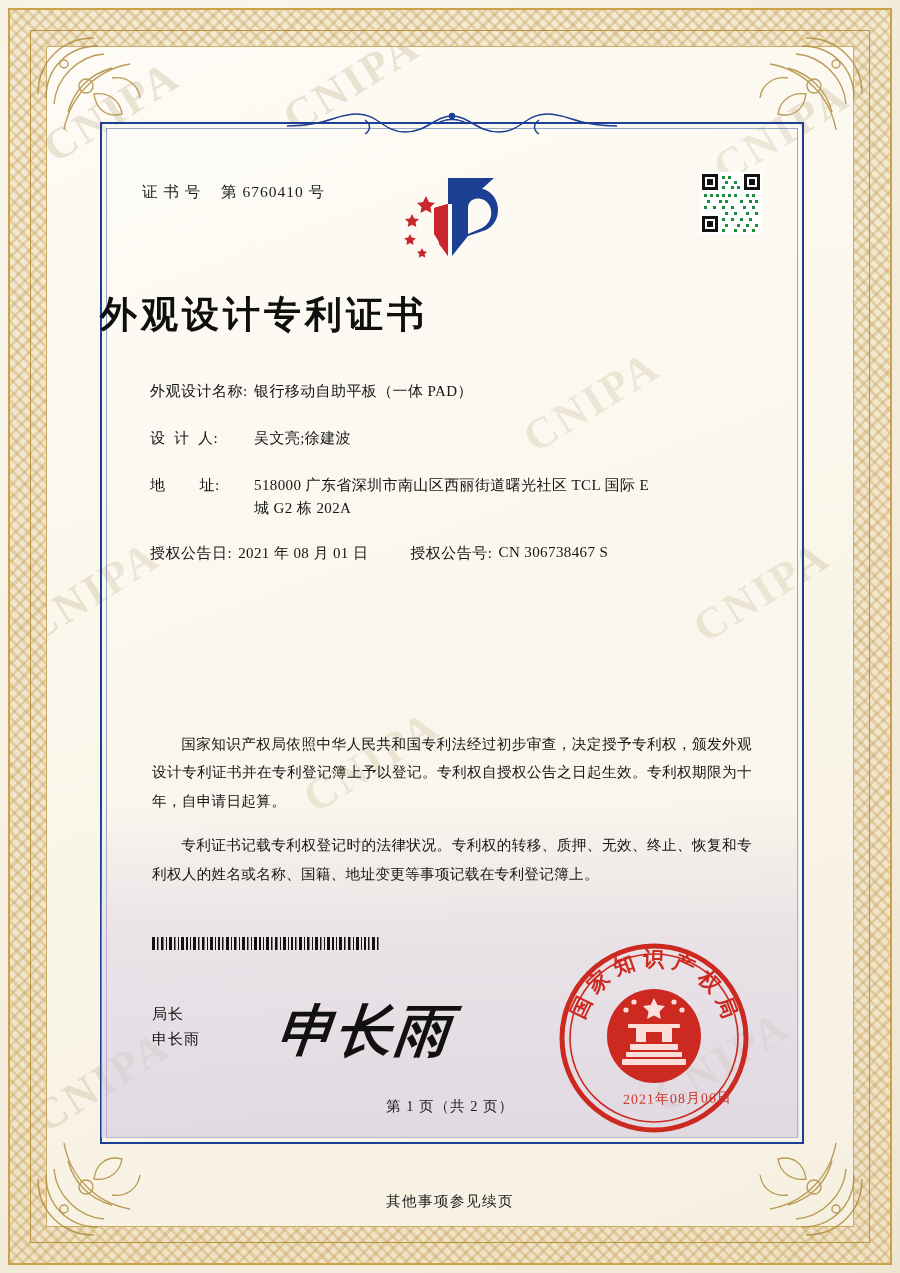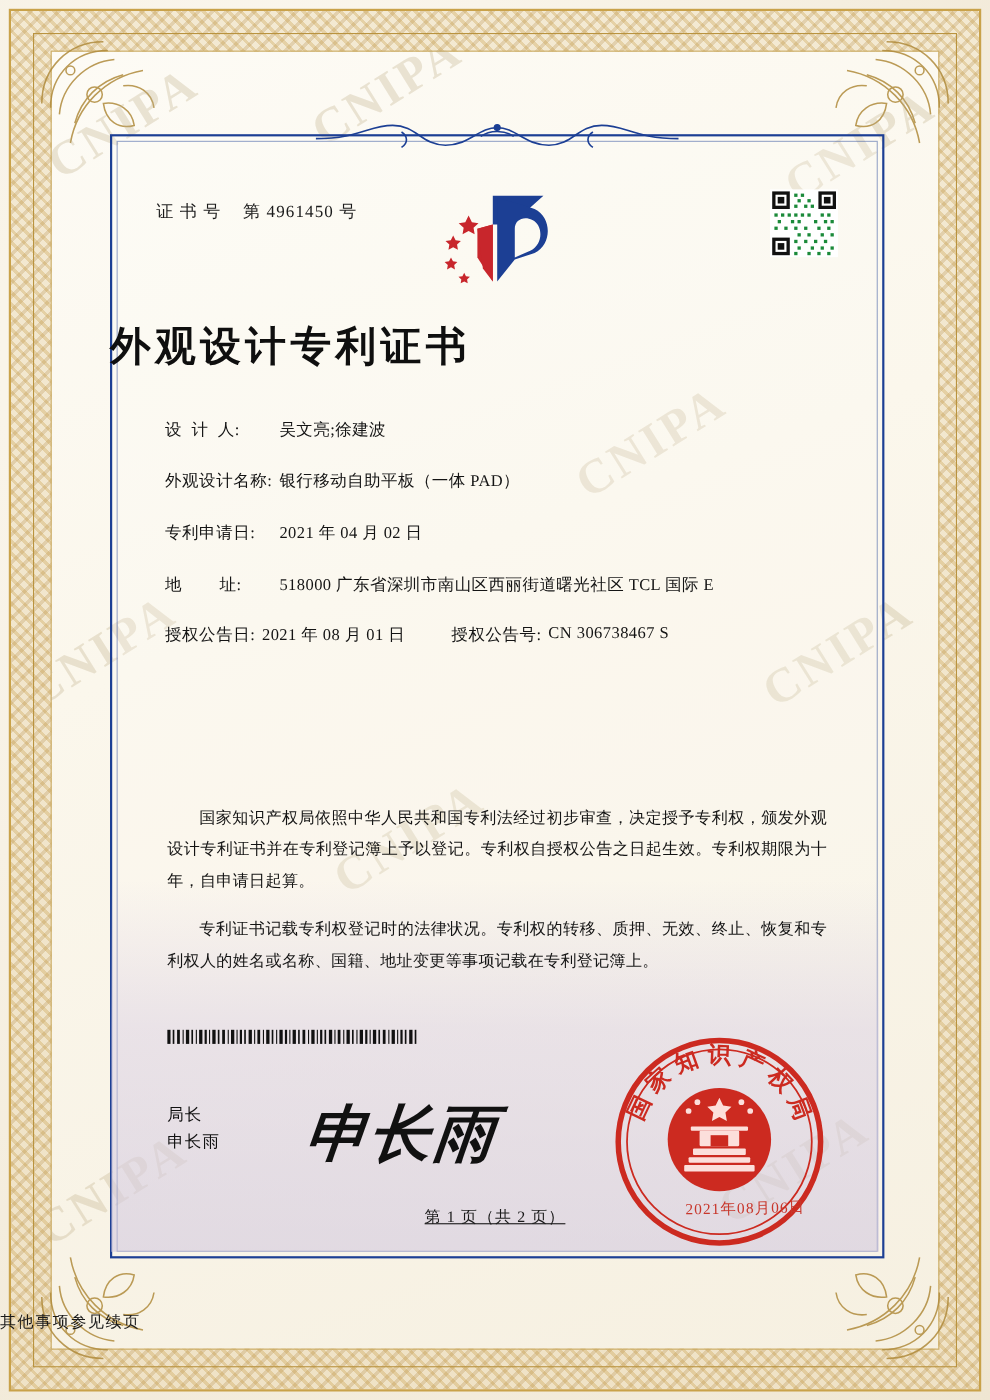--- a/index.html
+++ b/index.html
@@ -232,25 +232,25 @@
     transform: rotate(-1deg);
   }
 
   .page-num {
     position: absolute;
     left: 0; right: 0; top: 975px;
     text-align: center;
     font-size: 14.5px;
     color: #1a1a1a;
     letter-spacing: 1px;
-    text-decoration: underline;
   }
   .footer-note {
     position: absolute;
     left: 0; right: 0; top: 1192px;
+    text-align: center;
     font-size: 14.5px;
     color: #1a1a1a;
     letter-spacing: 1.5px;
   }
   .purple-wash {
     position: absolute;
     left: 101px; top: 800px;
     width: 698px; height: 338px;
     background: linear-gradient(180deg, rgba(223,214,232,0.0) 0%, rgba(214,203,226,0.45) 40%, rgba(206,196,220,0.55) 100%);
     pointer-events: none;
@@ -353,21 +353,21 @@
     </div>
   </div>
 
   <div class="purple-wash"></div>
 
   <div class="content">
 
     <div class="cert-no">
       <span>证 书 号</span>
       <span style="display:inline-block;width:10px"></span>
-      <span>第 4961450 号</span>
+      <span>第 6760410 号</span>
     </div>
 
     <div class="qr">
       <svg viewBox="0 0 62 62" width="62" height="62" aria-hidden="true">
         <rect x="0" y="0" width="62" height="62" fill="#ffffff"></rect>
         <g fill="#111111">
           <rect x="2" y="2" width="16" height="16"></rect>
           <rect x="44" y="2" width="16" height="16"></rect>
           <rect x="2" y="44" width="16" height="16"></rect>
         </g>
@@ -442,40 +442,37 @@
           <path d="M32 74 l1.6 3.2 3.6.5 -2.6 2.4 .6 3.5 -3.2-1.7 -3.2 1.7 .6-3.5 -2.6-2.4 3.6-.5 z"></path>
         </g>
       </svg>
     </div>
 
     <div class="doc-title">外观设计专利证书</div>
 
     <div class="fields">
 
       <div class="field-row">
+        <div class="f-label">外观设计名称:</div>
+        <div class="f-value">银行移动自助平板（一体 PAD）</div>
+      </div>
+
+      <div class="field-row">
         <div class="f-label">设  计  人:</div>
         <div class="f-value">吴文亮;徐建波</div>
       </div>
 
-      <div class="field-row">
-        <div class="f-label">外观设计名称:</div>
-        <div class="f-value">银行移动自助平板（一体 PAD）</div>
-      </div>
-
-
-      <div class="field-row">
-        <div class="f-label">专利申请日:</div>
-        <div class="f-value">2021 年 04 月 02 日</div>
-      </div>
+
 
 
       <div class="field-row">
         <div class="f-label">地        址:</div>
         <div class="f-value">
           <span>518000 广东省深圳市南山区西丽街道曙光社区 TCL 国际 E</span>
+          <span class="addr-line2">城 G2 栋 202A</span>
         </div>
       </div>
 
       <div class="row-inline">
         <div class="inline-seg">
           <span class="inline-label">授权公告日:</span>
           <span class="inline-value">2021 年 08 月 01 日</span>
         </div>
         <div class="inline-seg second">
           <span class="inline-label">授权公告号:</span>

